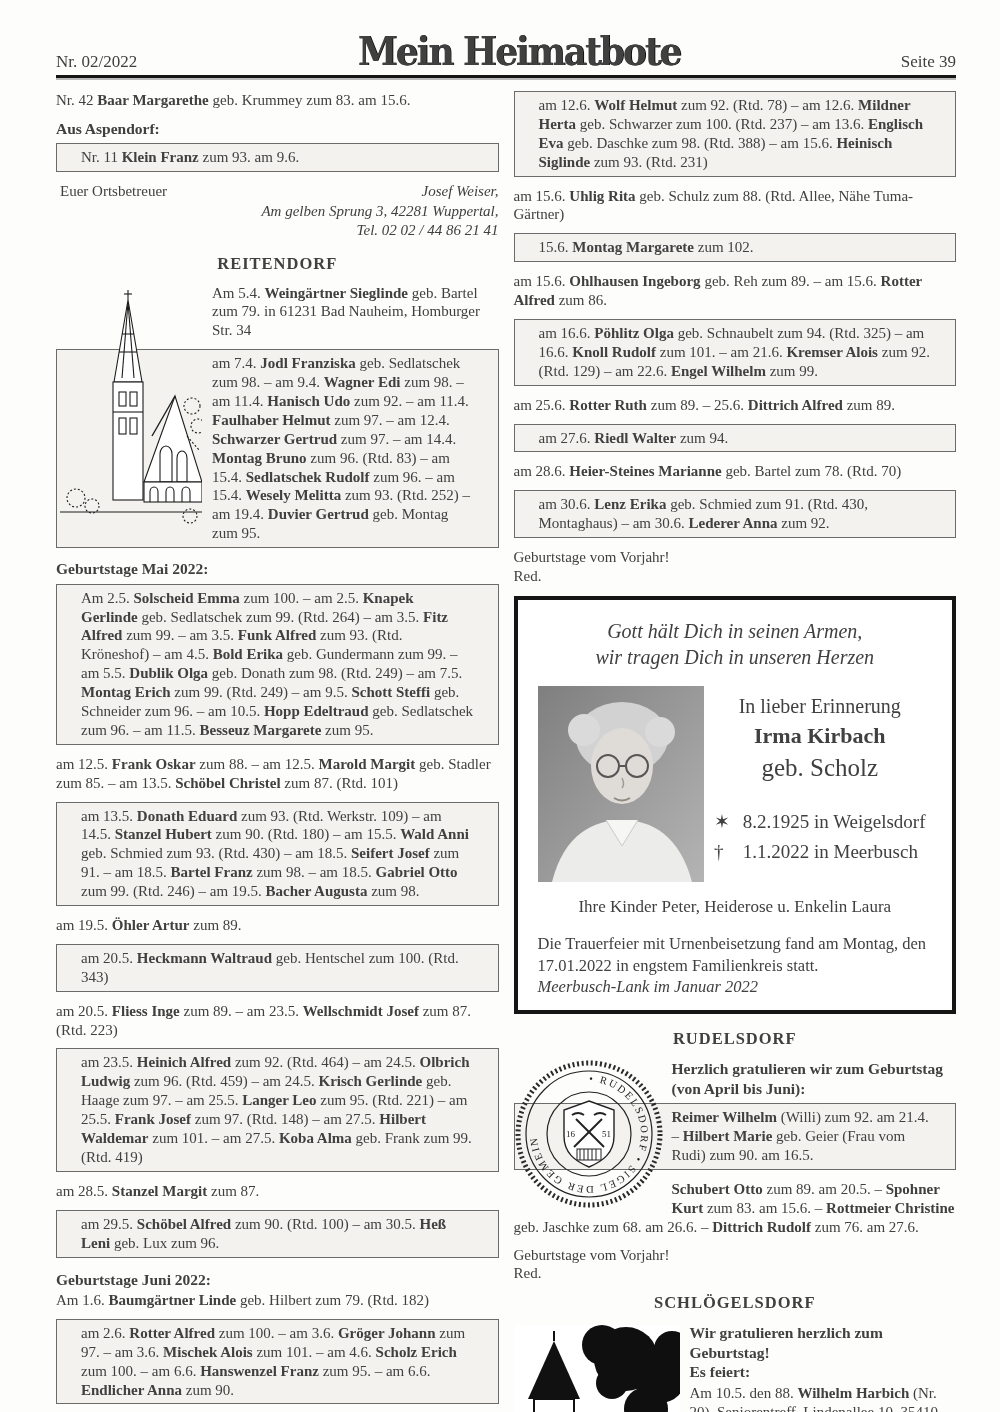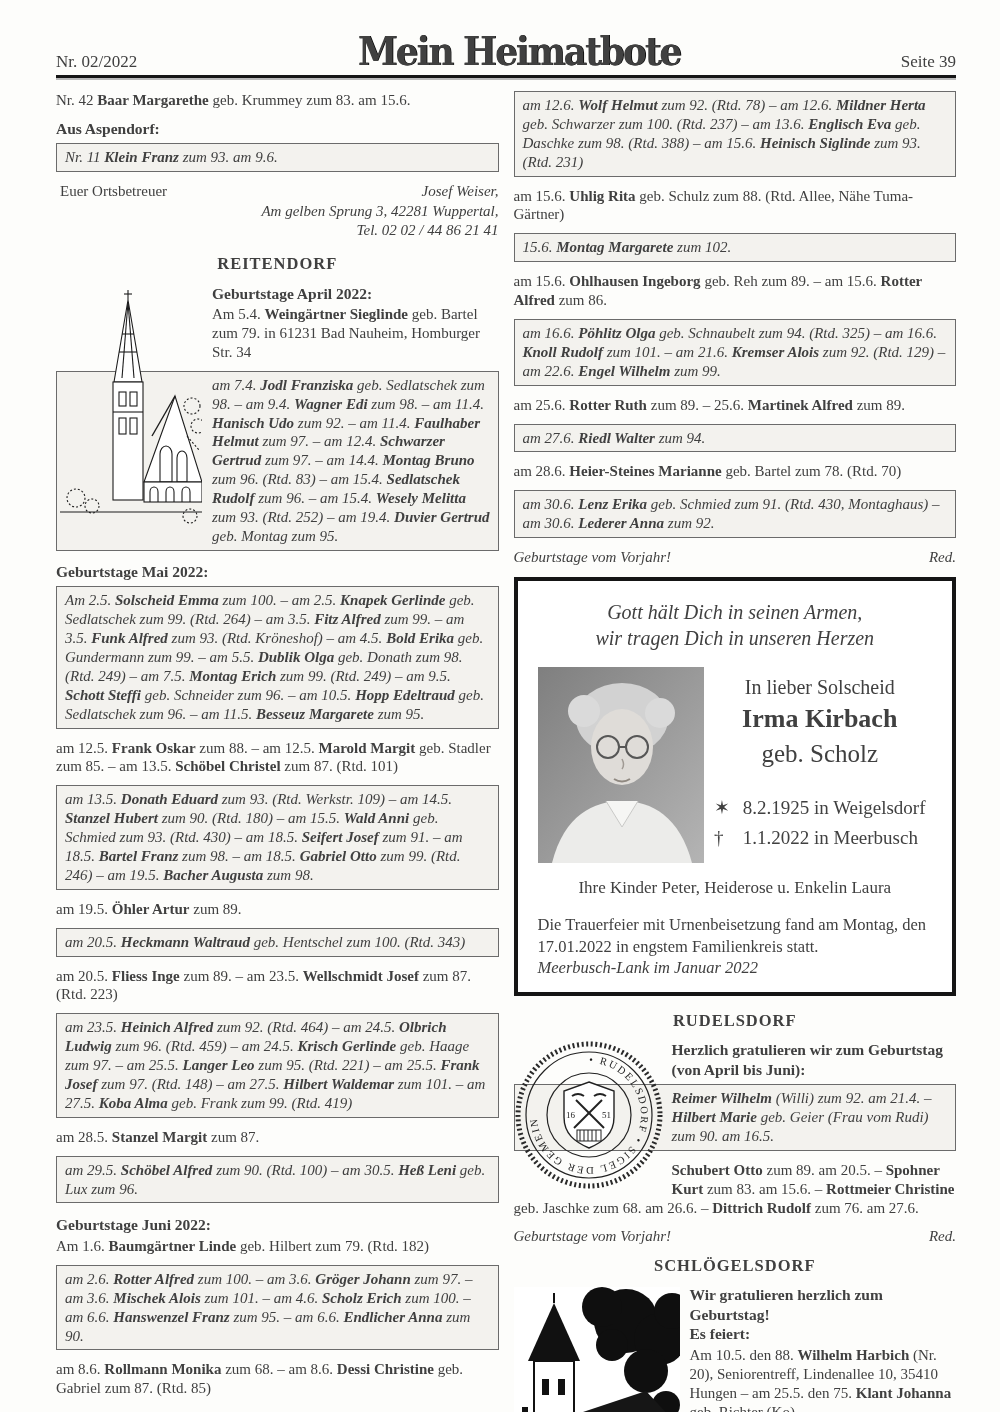--- a/index.html
+++ b/index.html
@@ -11,38 +11,38 @@
   .hdr .meta{font-size:17px;}
   .masthead{font-family:"DejaVu Serif",serif;font-weight:bold;font-size:36px;
             letter-spacing:-2px;transform:scaleY(1.08);text-shadow:0.7px 0 #000;}
   .rule{height:3px;background:#161616;margin:3px 0 13px;box-shadow:0 2px 0 #b9b9b9;}
   
   .cols{display:flex;gap:15px;}
   .col{width:443px;font-size:15px;line-height:1.26;}
   p{margin:0 0 9px;}
   .subhead{font-weight:bold;font-size:15.5px;margin:1px 0 5px;}
   .tight{margin-bottom:2px;}
-  .gbox{border:1px solid #6b6b6b;background:#f3f2ee;padding:4px 8px;margin:0 0 10px;font-style:italic;}
+  .gbox{border:1px solid #6b6b6b;background:#f3f2ee;padding:4px 24px;margin:0 0 10px;}
   .gbox p{margin:0;}
   .caretaker{position:relative;margin:1px 0 13px;}
   .caretaker .lbl{position:absolute;left:4px;top:0;}
   .caretaker .addr{text-align:right;font-style:italic;line-height:1.3;}
   .section-title{text-align:center;font-weight:bold;font-size:16.5px;letter-spacing:1px;margin:8px 0 9px;}
   .flow::after{content:"";display:block;clear:both;}
   .church-art{float:left;width:146px;height:242px;margin:2px 10px 0 0;}
-  .vorjahr{display:flex;justify-content:space-between;font-style:italic;margin:0 0 10px;}
+  .vorjahr{display:flex;justify-content:space-between;margin:0 0 10px;flex-direction:column;}
   
   .memorial{border:4px solid #151515;background:#fff;padding:12px 16px 13px;margin:2px 0 15px;
             font-family:Liberation Serif, serif;}
   .verse{text-align:center;font-style:italic;font-size:20px;line-height:1.32;margin:6px 0 0;}
   .mem-row{display:flex;margin-top:15px;}
   .mem-photo{width:166px;height:196px;flex:none;margin-left:4px;}
   .mem-info{flex:1;text-align:center;padding-top:8px;}
   .mem-inmem{font-size:20px;margin:0;}
-  .mem-name{font-size:26px;font-weight:bold;margin:3px 0 2px;}
+  .mem-name{font-size:22px;font-weight:bold;margin:3px 0 2px;}
   .mem-maiden{font-size:25px;margin:0;}
   .mem-dates{display:inline-block;text-align:left;margin-top:24px;font-size:19px;line-height:1.55;}
   .sym{display:inline-block;width:24px;}
   .mem-family{text-align:center;font-size:17px;margin:14px 0 0;}
   .mem-funeral{font-size:16.5px;line-height:1.3;margin:16px 0 0;padding-left:4px;}
   .mem-place{font-style:italic;}
   
   .seal-art{float:left;width:150px;height:150px;margin:0 8px 2px 0;}
   .schl-art{float:left;width:166px;height:206px;margin:2px 10px 0 0;}
   b{font-weight:bold;}
@@ -104,21 +104,20 @@
             <path d="M110,216 v-10 a4,5 0 0 1 8,0 v10"></path>
             <path d="M126,216 v-10 a4,5 0 0 1 8,0 v10"></path>
             <line x1="4" y1="226" x2="146" y2="226"></line>
             <circle cx="20" cy="212" r="9" stroke-dasharray="2 2"></circle>
             <circle cx="36" cy="220" r="7" stroke-dasharray="2 2"></circle>
             <circle cx="136" cy="120" r="8" stroke-dasharray="2 2"></circle>
             <circle cx="142" cy="140" r="7" stroke-dasharray="2 2"></circle>
             <circle cx="134" cy="230" r="7" stroke-dasharray="2 2"></circle>
           </g>
         </svg>
-        <p class="subhead tight">Geburtstage April 2022:</p>
         <p>Am 5.4. <b>Weingärtner Sieglinde</b> geb. Bartel zum 79. in 61231 Bad Nauheim, Homburger Str. 34</p>
         <div class="gbox">
           <p>am 7.4. <b>Jodl Franziska</b> geb. Sedlatschek zum 98. – am 9.4. <b>Wagner Edi</b> zum 98. – am 11.4. <b>Hanisch Udo</b> zum 92. – am 11.4. <b>Faulhaber Helmut</b> zum 97. – am 12.4. <b>Schwarzer Gertrud</b> zum 97. – am 14.4. <b>Montag Bruno</b> zum 96. (Rtd. 83) – am 15.4. <b>Sedlatschek Rudolf</b> zum 96. – am 15.4. <b>Wesely Melitta</b> zum 93. (Rtd. 252) – am 19.4. <b>Duvier Gertrud</b> geb. Montag zum 95.</p>
         </div>
       </div>
 
       <p class="subhead">Geburtstage Mai 2022:</p>
       <div class="gbox">
         <p>Am 2.5. <b>Solscheid Emma</b> zum 100. – am 2.5. <b>Knapek Gerlinde</b> geb. Sedlatschek zum 99. (Rtd. 264) – am 3.5. <b>Fitz Alfred</b> zum 99. – am 3.5. <b>Funk Alfred</b> zum 93. (Rtd. Kröneshof) – am 4.5. <b>Bold Erika</b> geb. Gundermann zum 99. – am 5.5. <b>Dublik Olga</b> geb. Donath zum 98. (Rtd. 249) – am 7.5. <b>Montag Erich</b> zum 99. (Rtd. 249) – am 9.5. <b>Schott Steffi</b> geb. Schneider zum 96. – am 10.5. <b>Hopp Edeltraud</b> geb. Sedlatschek zum 96. – am 11.5. <b>Besseuz Margarete</b> zum 95.</p>
       </div>
@@ -152,21 +151,21 @@
         <p>am 12.6. <b>Wolf Helmut</b> zum 92. (Rtd. 78) – am 12.6. <b>Mildner Herta</b> geb. Schwarzer zum 100. (Rtd. 237) – am 13.6. <b>Englisch Eva</b> geb. Daschke zum 98. (Rtd. 388) – am 15.6. <b>Heinisch Siglinde</b> zum 93. (Rtd. 231)</p>
       </div>
       <p>am 15.6. <b>Uhlig Rita</b> geb. Schulz zum 88. (Rtd. Allee, Nähe Tuma-Gärtner)</p>
       <div class="gbox">
         <p>15.6. <b>Montag Margarete</b> zum 102.</p>
       </div>
       <p>am 15.6. <b>Ohlhausen Ingeborg</b> geb. Reh zum 89. – am 15.6. <b>Rotter Alfred</b> zum 86.</p>
       <div class="gbox">
         <p>am 16.6. <b>Pöhlitz Olga</b> geb. Schnaubelt zum 94. (Rtd. 325) – am 16.6. <b>Knoll Rudolf</b> zum 101. – am 21.6. <b>Kremser Alois</b> zum 92. (Rtd. 129) – am 22.6. <b>Engel Wilhelm</b> zum 99.</p>
       </div>
-      <p>am 25.6. <b>Rotter Ruth</b> zum 89. – 25.6. <b>Martinek Alfred</b> zum 89.</p>
+      <p>am 25.6. <b>Rotter Ruth</b> zum 89. – 25.6. <b>Dittrich Alfred</b> zum 89.</p>
       <div class="gbox">
         <p>am 27.6. <b>Riedl Walter</b> zum 94.</p>
       </div>
       <p>am 28.6. <b>Heier-Steines Marianne</b> geb. Bartel zum 78. (Rtd. 70)</p>
       <div class="gbox">
         <p>am 30.6. <b>Lenz Erika</b> geb. Schmied zum 91. (Rtd. 430, Montaghaus) – am 30.6. <b>Lederer Anna</b> zum 92.</p>
       </div>
       <div class="vorjahr">
         <span>Geburtstage vom Vorjahr!</span>
         <span>Red.</span>
@@ -192,21 +191,21 @@
             <ellipse cx="84" cy="80" rx="31" ry="38" fill="#dfdcd8"></ellipse>
             <circle cx="70" cy="80" r="11" fill="none" stroke="#565656" stroke-width="2"></circle>
             <circle cx="99" cy="80" r="11" fill="none" stroke="#565656" stroke-width="2"></circle>
             <line x1="81" y1="80" x2="88" y2="80" stroke="#565656" stroke-width="2"></line>
             <path d="M84,92 q3,6 0,10" stroke="#a09a94" fill="none" stroke-width="1.5"></path>
             <path d="M76,112 q8,5 16,0" stroke="#8f8880" fill="none" stroke-width="2"></path>
             <path d="M14,196 C26,148 56,134 84,134 C114,134 142,150 154,196 Z" fill="#ececea"></path>
             <path d="M68,134 L84,160 L100,134" fill="#f6f6f4" stroke="#c9c9c7"></path>
           </svg>
           <div class="mem-info">
-            <p class="mem-inmem">In lieber Solscheid</p>
+            <p class="mem-inmem">In lieber Erinnerung</p>
             <p class="mem-name">Irma Kirbach</p>
             <p class="mem-maiden">geb. Scholz</p>
             <div class="mem-dates">
               <div>
                 <span class="sym">✶</span>
                 <span>8.2.1925 in Weigelsdorf</span>
               </div>
               <div>
                 <span class="sym">†</span>
                 <span>1.1.2022 in Meerbusch</span>

